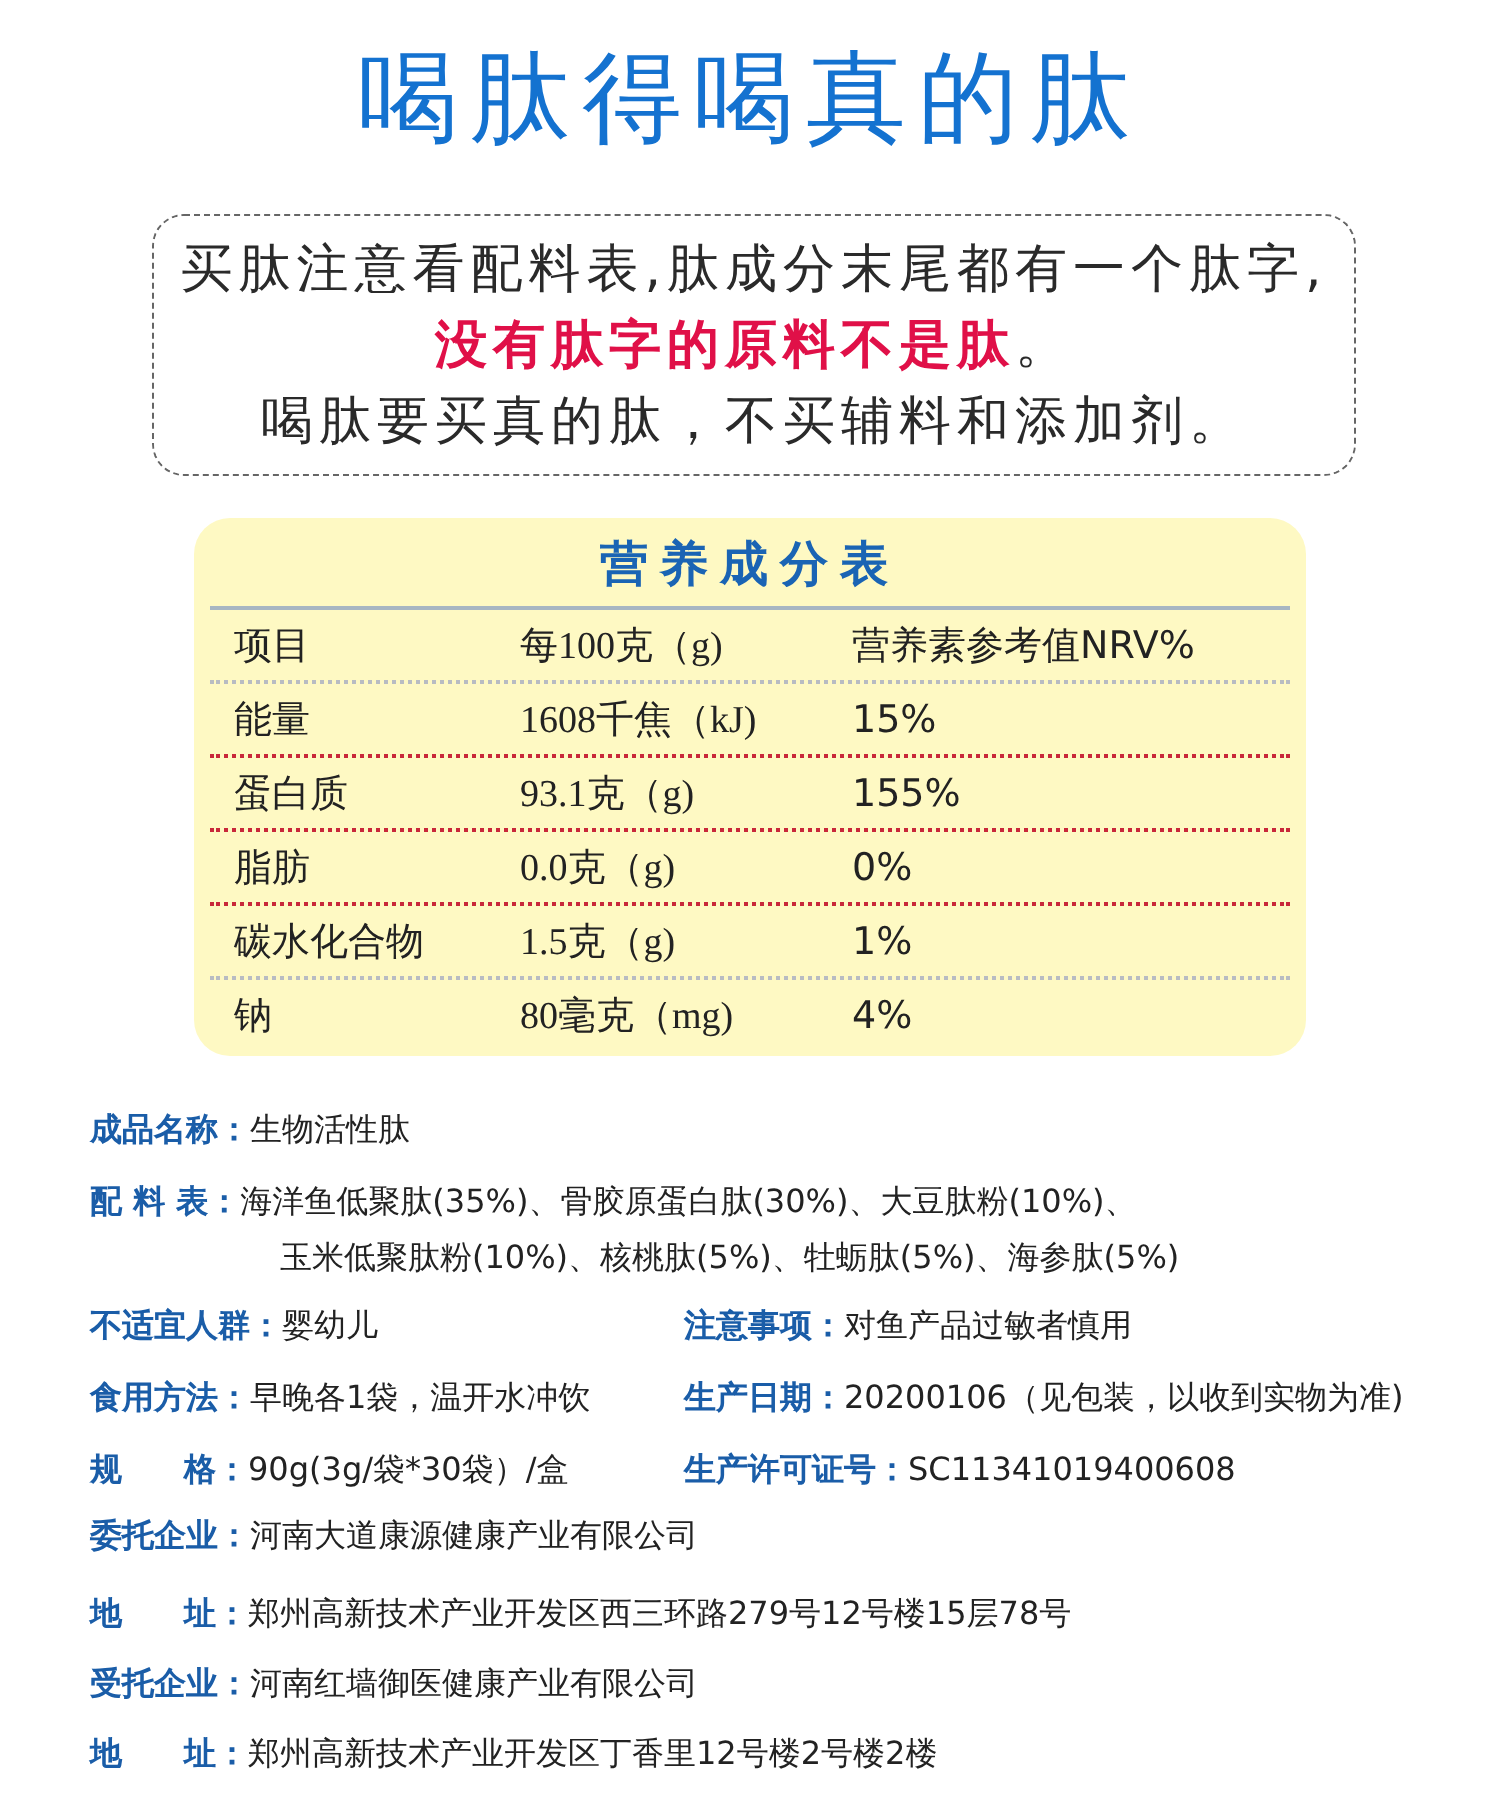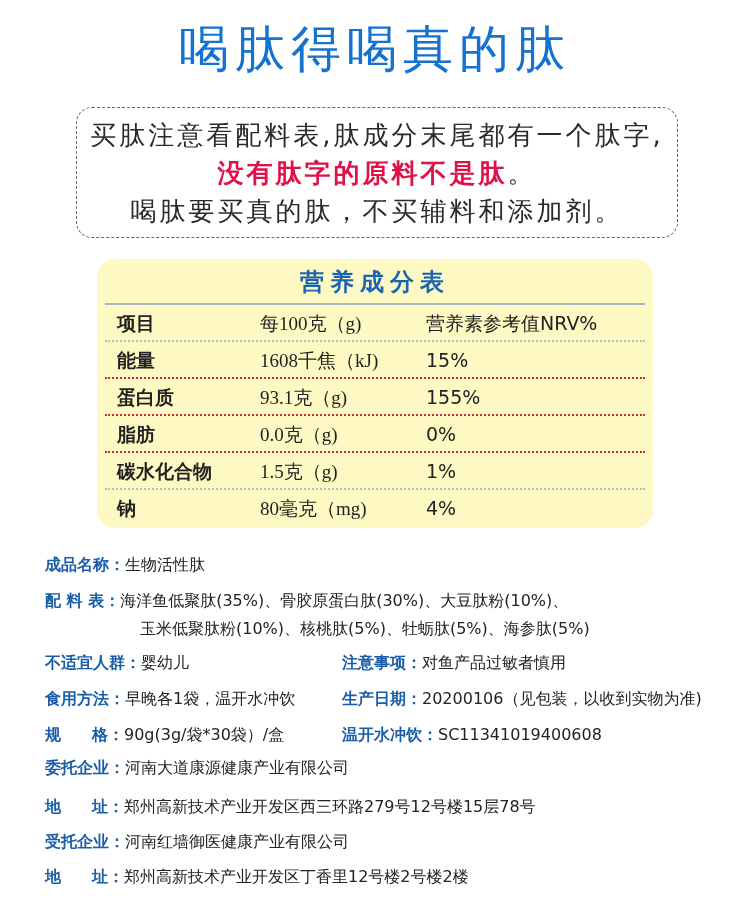--- a/index.html
+++ b/index.html
@@ -29,21 +29,21 @@
       position: absolute; left: 0; top: 4px; width: 100%; text-align: center;
       font-size: 24px; font-weight: bold; color: #1a64b4; letter-spacing: 6px; line-height: 38px;
     }
     .nutrition .topline {
       position: absolute; left: 8px; right: 8px; top: 44px; height: 2px; background: #a7b6c2;
     }
     .nrow {
       position: absolute; left: 8px; right: 8px; height: 37px;
       font-size: 19px; line-height: 37px; color: #222;
     }
-    .nrow .c1 { position: absolute; left: 12px; font-weight: bold; }
+    .nrow .c1 { position: absolute; left: 12px; font-weight: normal; }
     .nrow .c2 { position: absolute; left: 155px; font-family: Liberation Serif, serif; }
     .nrow .c3 { position: absolute; left: 321px; }
     .nrow.sep-gray { border-bottom: 2px dotted #b8bcc2; }
     .nrow.sep-red { border-bottom: 2px dotted #c8283a; }
 
     .info { position: absolute; left: 45px; font-size: 16px; line-height: 24px; white-space: nowrap; }
     .info .lbl { color: #1a5da8; font-weight: bold; }
     .info .val { color: #222; }
   </style>
 </head>
@@ -115,21 +115,21 @@
   <span class="lbl">食用方法：</span><span class="val">早晚各1袋，温开水冲饮</span>
 </div>
 <div class="info" style="top:687px; left:342px;">
   <span class="lbl">生产日期：</span><span class="val">20200106（见包装，以收到实物为准)</span>
 </div>
 
 <div class="info" style="top:723px;">
   <span class="lbl" style="display:inline-block;width:47px;">规</span><span class="lbl">格：</span><span class="val">90g(3g/袋*30袋）/盒</span>
 </div>
 <div class="info" style="top:723px; left:342px;">
-  <span class="lbl">温开水冲饮：</span><span class="val">SC11341019400608</span>
+  <span class="lbl">生产许可证号：</span><span class="val">SC11341019400608</span>
 </div>
 
 <div class="info" style="top:756px;">
   <span class="lbl">委托企业：</span><span class="val">河南大道康源健康产业有限公司</span>
 </div>
 <div class="info" style="top:795px;">
   <span class="lbl" style="display:inline-block;width:47px;">地</span><span class="lbl">址：</span><span class="val">郑州高新技术产业开发区西三环路279号12号楼15层78号</span>
 </div>
 
 <div class="info" style="top:830px;">

